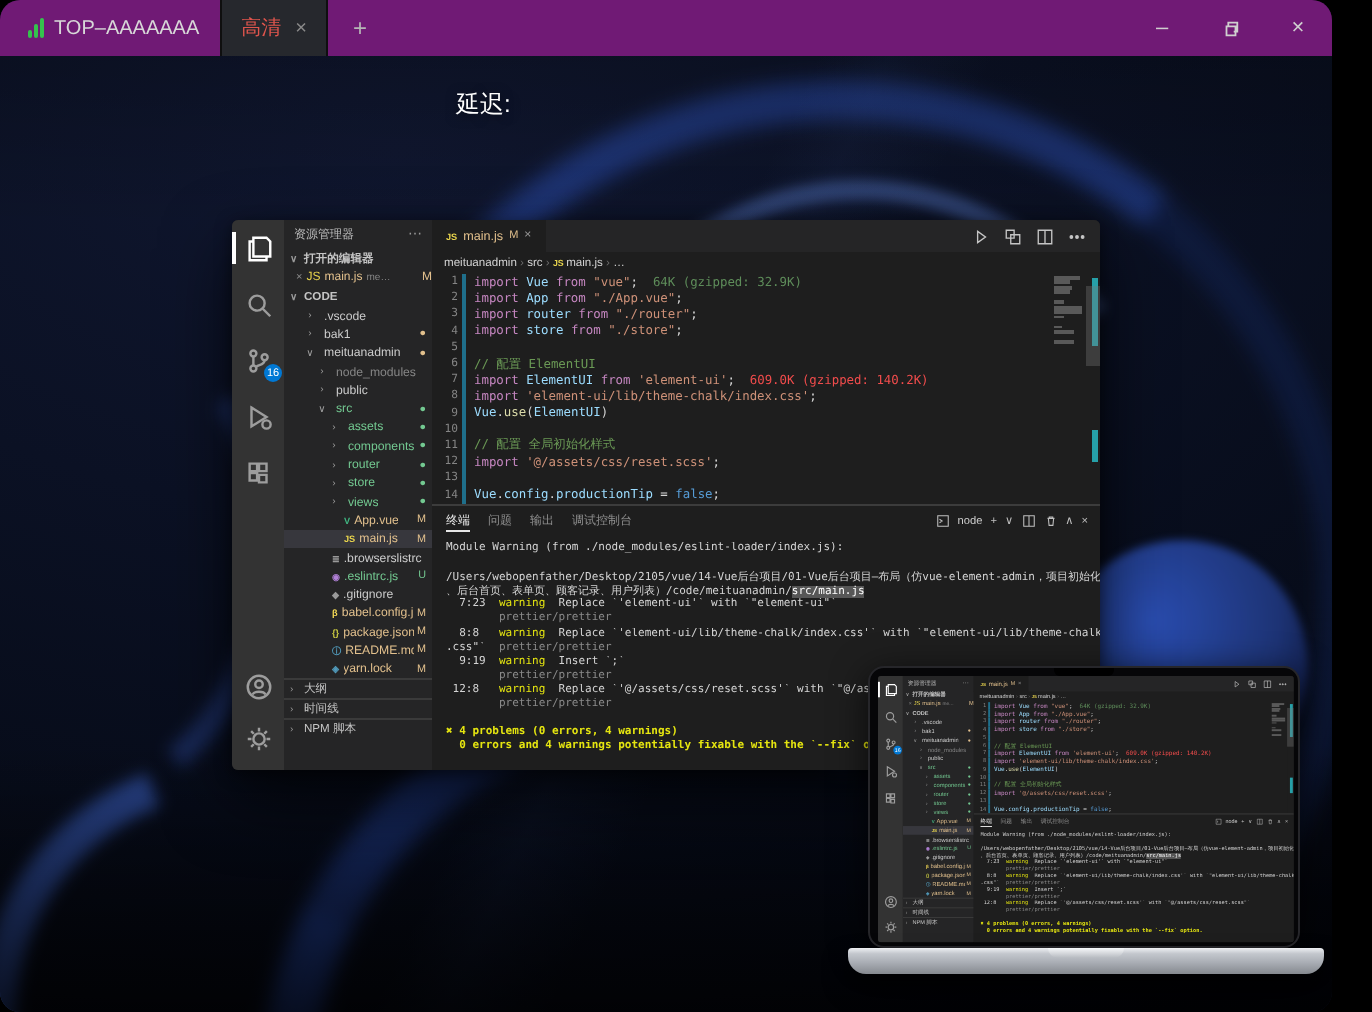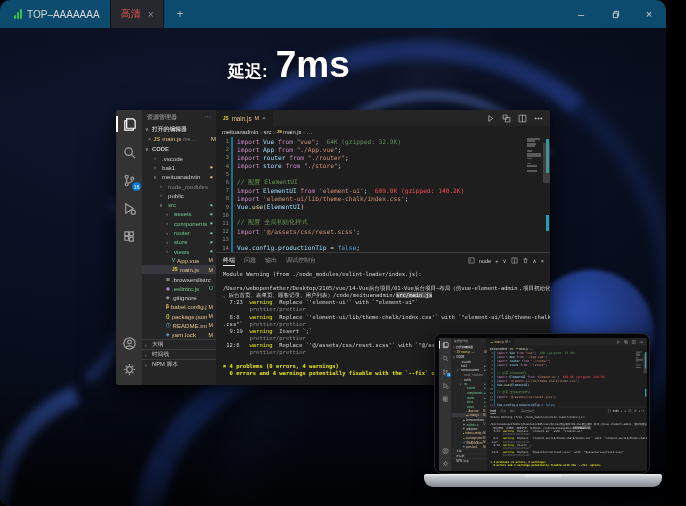--- a/index.html
+++ b/index.html
@@ -5,21 +5,21 @@
   * { margin:0; padding:0; box-sizing:border-box; }
   html,body { width:686px; height:506px; background:#000; overflow:hidden;
               font-family:"Liberation Sans", sans-serif; }
   .stage { position:relative; width:686px; height:506px; background:#000; }
 
   
   .appwin { position:absolute; left:0; top:0; width:666px; height:506px;
             border-radius:10px; overflow:hidden; background:#0a0f1f; }
 
   
-  .titlebar { position:absolute; left:0; top:0; width:100%; height:28px; background:#0c4a6e;
+  .titlebar { position:absolute; left:0; top:0; width:100%; height:28px; background:#701a75;
               display:flex; align-items:stretch; z-index:10; }
   .ttab { display:flex; align-items:center; gap:5px; padding:0 10px; font-size:10px; color:#d8d8d8; }
   .ttab.session { padding-left:14px; }
   .ttab.quality { background:#26282d; border-left:1px solid #0f0f0f; border-right:1px solid #0f0f0f;text-align:center; }
   .ttab.quality .qlabel { color:#e0554d; }
   .ttab .tclose { color:#8a8a8a; font-size:10px; margin-left:2px; }
   .newtab { display:flex; align-items:center; padding:0 12px; color:#b5b5b5; font-size:12px; }
   .wctrls { margin-left:auto; display:flex; align-items:stretch; }
   .wctrl { width:34px; display:flex; align-items:center; justify-content:center; color:#cfcfcf; font-size:11px; }
   .sigicon { display:inline-flex; align-items:flex-end; gap:1px; height:10px; }
@@ -46,21 +46,21 @@
   .sphere { position:absolute; left:528px; top:242px; width:126px; height:126px; border-radius:50%;
             background:radial-gradient(circle at 38% 32%, #2e54c0 0%, #20387f 55%, #101b45 78%, rgba(8,12,30,0) 98%);
             filter:blur(2px); opacity:.9; }
   .vign { position:absolute; inset:0;
           background:linear-gradient(180deg, rgba(0,0,0,.18) 0%, rgba(0,0,0,0) 18%, rgba(0,0,0,0) 72%, rgba(0,0,0,.72) 100%),
                      linear-gradient(115deg, rgba(0,0,0,0) 46%, rgba(66,96,170,.07) 50%, rgba(0,0,0,0) 56%); }
 
   
   .latency { position:absolute; left:228px; top:44px; z-index:5; display:flex; align-items:baseline; gap:8px;
              color:#fff; text-shadow:0 1px 6px rgba(0,0,0,.6); }
-  .lat-label { font-size:17px; font-weight:bold; }
+  .lat-label { font-size:12px; font-weight:normal; }
   .lat-value { font-size:37px; font-weight:bold; letter-spacing:0; }
 
   
   .vs-mount-large { position:absolute; left:116px; top:110px; z-index:6;
                     box-shadow:0 14px 34px rgba(0,0,0,.65), 0 2px 8px rgba(0,0,0,.5); border-radius:3px; }
   .vscode { position:relative; width:434px; height:275px; background:#1e1e1e; overflow:hidden;
             border-radius:3px; font-family:"Liberation Sans", sans-serif; }
 
   .abar { position:absolute; left:0; top:0; width:26px; height:100%; background:#333333;
           display:flex; flex-direction:column; align-items:center; padding-top:6px; gap:12px; }
@@ -183,21 +183,20 @@
       <div class="arc a4"></div>
       <div class="arc a5"></div>
       <div class="sphere"></div>
       <div class="arc a1"></div>
       <div class="arc a2"></div>
       <div class="vign"></div>
     </div>
 
     <div class="latency">
       <span class="lat-label">延迟:</span>
-      <span class="lat-value">7ms</span>
     </div>
 
     <div class="vs-mount-large">
   <div class="vscode">
 
     <div class="abar">
       <div class="ai on">
         <svg viewBox="0 0 16 16">
                 <path d="M5 2 h7 l2 2 v8 h-9 z M5 4 h-2 v10 h9 v-2"></path>
               </svg>

